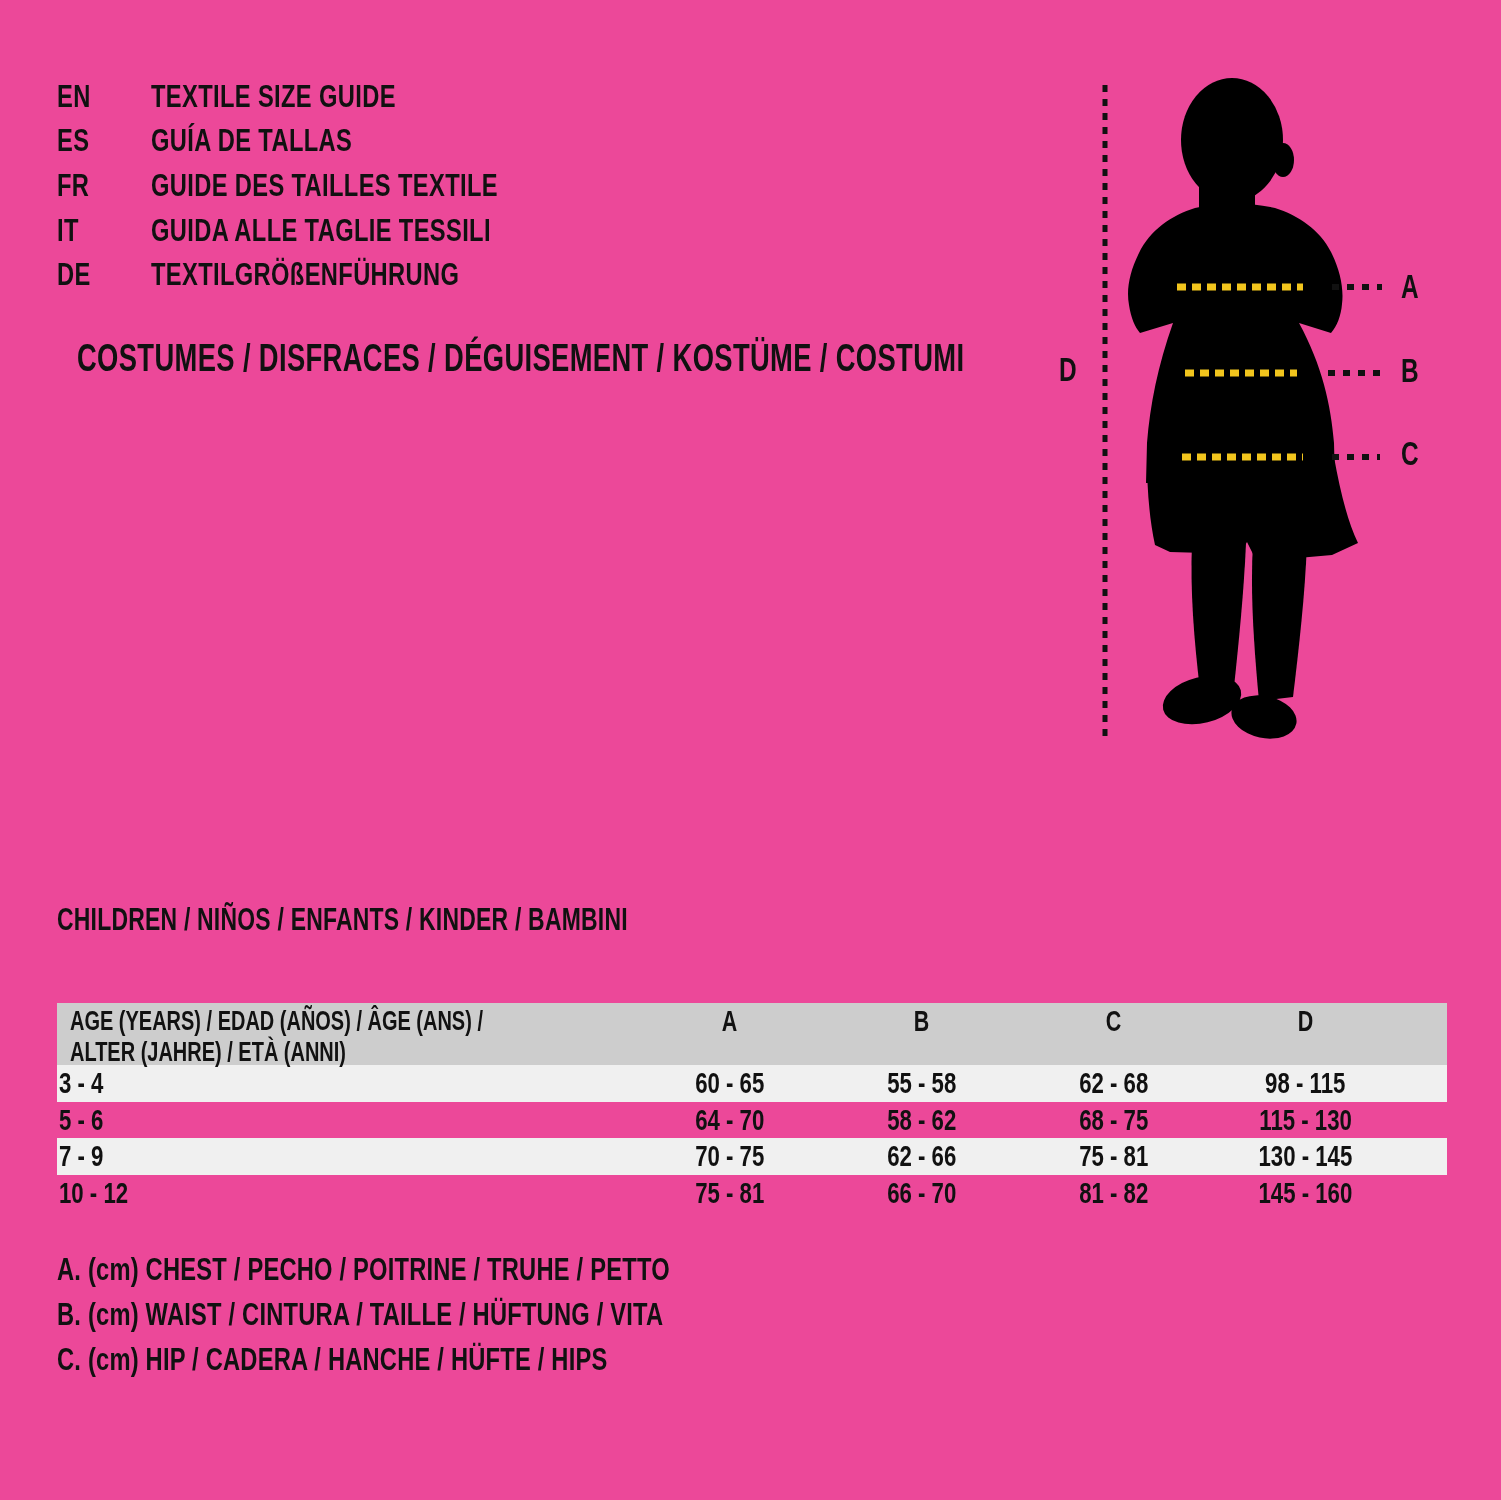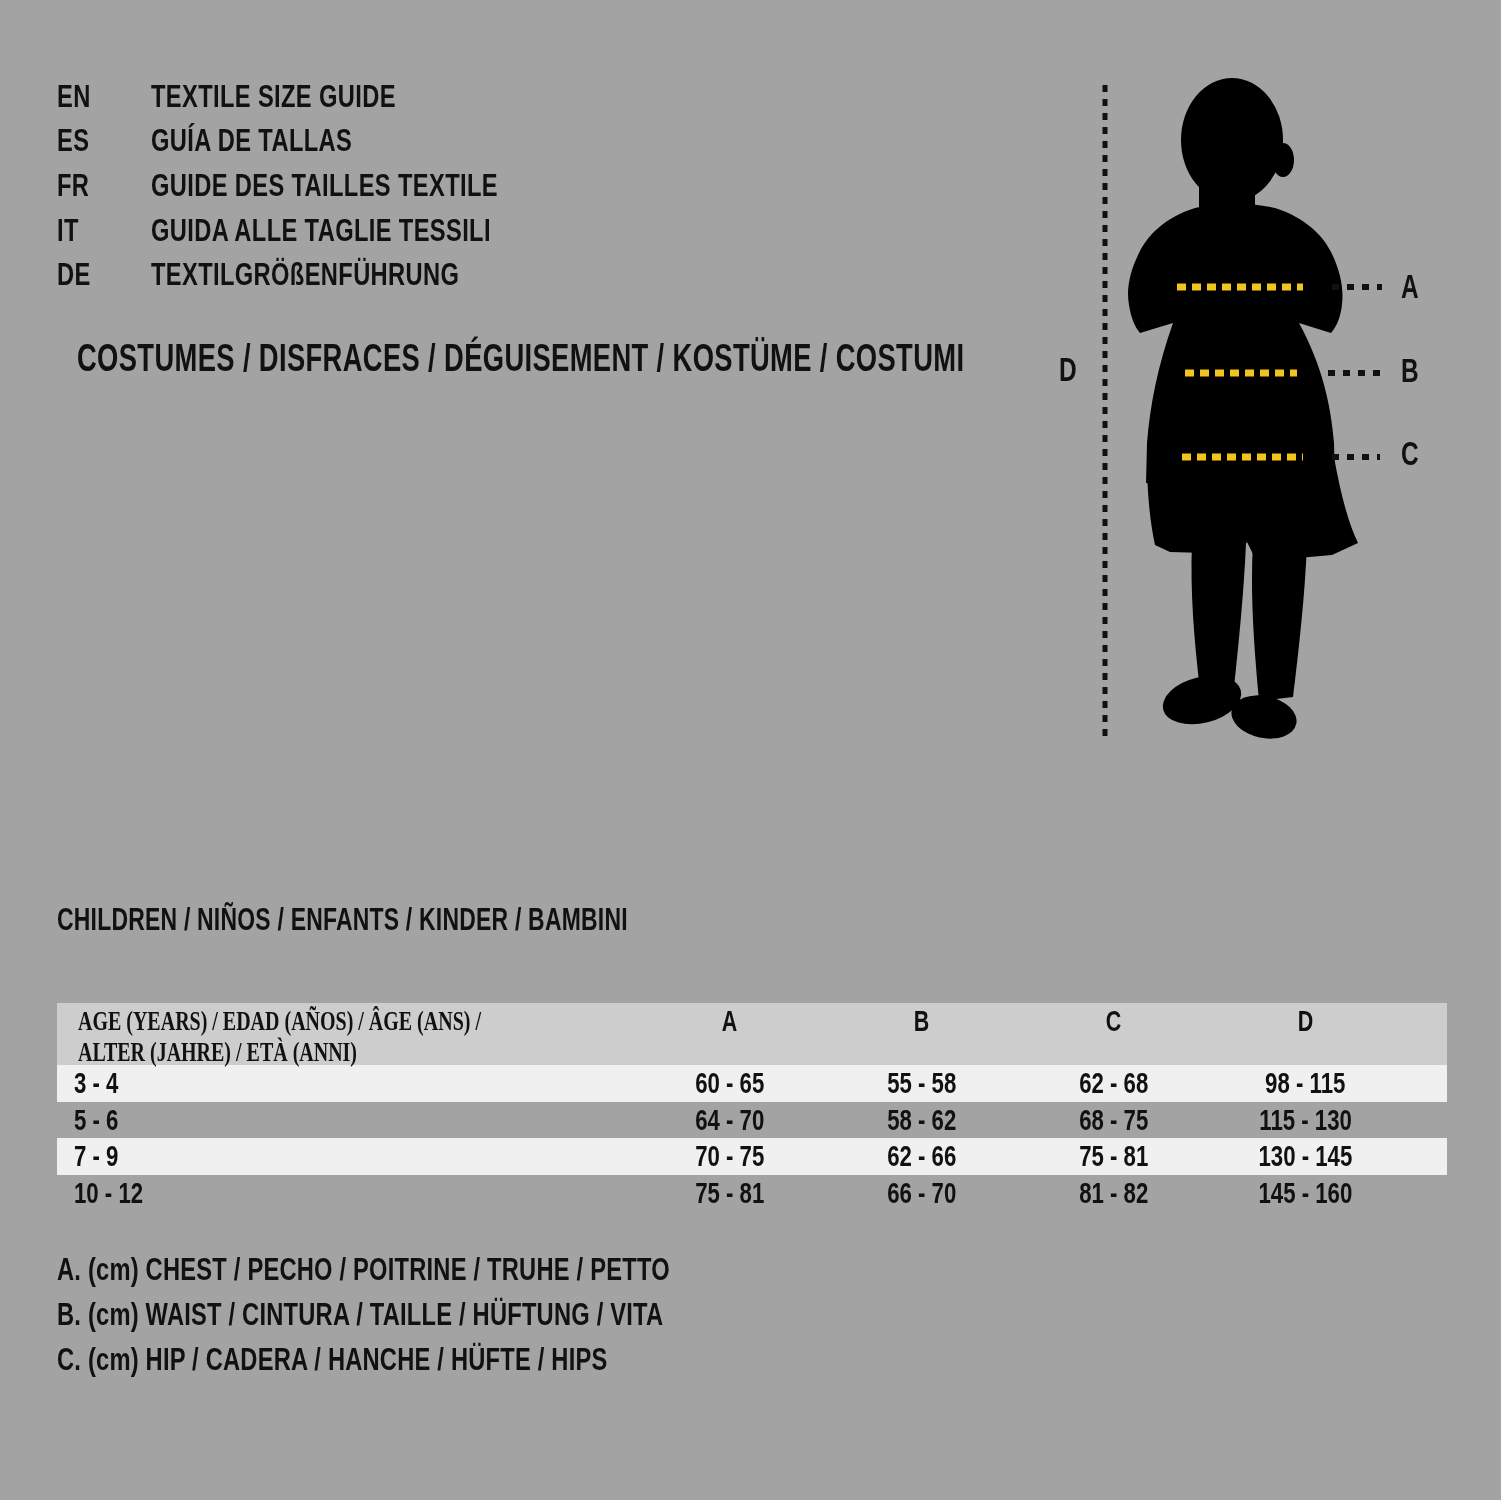--- a/index.html
+++ b/index.html
@@ -6,21 +6,21 @@
     margin: 0;
     padding: 0;
     background: #ffffff;
     font-family: "Liberation Sans", "DejaVu Sans", sans-serif;
     color: #111111;
   }
   #canvas {
     position: relative;
     width: 1501px;
     height: 1500px;
-    background: #a3a3a3;
+    background: #ec4899;
     overflow: hidden;
   }
   
   .cx {
     display: inline-block;
     transform: scaleX(0.74);
     transform-origin: 0 50%;
     white-space: nowrap;
   }
   .cxc {
@@ -97,42 +97,41 @@
   }
   .t-grid {
     display: grid;
     grid-template-columns: 41.5% 13.8% 13.8% 13.8% 13.8%;
   }
   .thead {
     background: var(--header-bg, #cdcdcd);
     height: 62px;
   }
   .thead .age-cell {
-    padding: 3px 0 0 21px;
+    padding: 3px 0 0 13px;
     font-size: 27px;
     line-height: 31px;
     font-weight: 600;
-    font-family: Liberation Serif, serif;
   }
   .thead .age-cell span { display: block; }
   .thead .col-cell {
     text-align: center;
     padding-top: 3px;
     font-size: 29px;
     line-height: 31px;
     font-weight: 600;
   }
   .trow {
     height: 36.5px;
     font-size: 30px;
     font-weight: 600;
   }
   .trow:nth-of-type(even) { background: var(--stripe-bg, #f0f0f0); }
   .trow .age-cell {
-    padding-left: 17px;
+    padding-left: 2px;
     line-height: 36.5px;
   }
   .trow .val-cell {
     text-align: center;
     line-height: 36.5px;
   }
 
   
   .legend-block {
     position: absolute;

